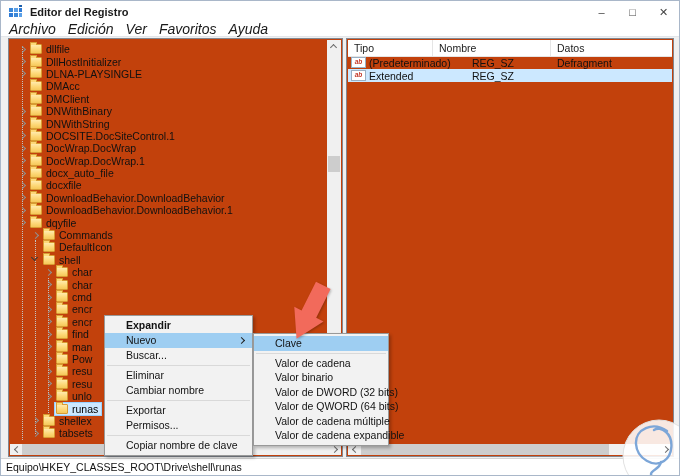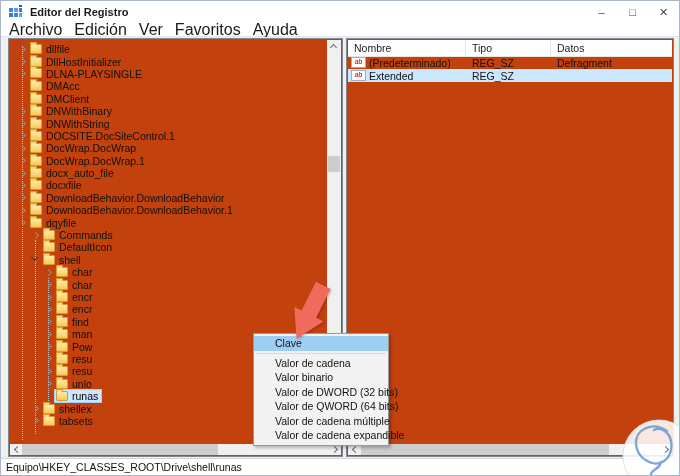--- a/index.html
+++ b/index.html
@@ -8,21 +8,21 @@
 
   
   .titlebar{position:absolute;left:0;top:0;right:0;height:22px;background:#fff;display:flex;align-items:center;padding-left:8px;}
   .app-icon{width:14px;height:14px;flex:none;display:inline-block;}
   .title{font-size:11px;font-weight:700;color:#1a1a1a;margin-left:7px;}
   .caption{position:absolute;right:0;top:0;height:22px;display:flex;}
   .cap-btn{width:31px;height:22px;display:flex;align-items:center;justify-content:center;font-size:11px;color:#444;}
 
   
   .menubar{position:absolute;left:0;top:22px;right:0;height:14px;background:#fff;display:flex;padding-left:2px;border-bottom:1px solid #e3e6ea;box-sizing:border-box;}
-  .menu-item{font-size:16px;color:#1a1a1a;line-height:13px;padding:0 6px;}
+  .menu-item{font-size:14px;color:#1a1a1a;line-height:13px;padding:0 6px;font-style:italic;}
 
   
   .content{position:absolute;left:0;top:36px;right:0;height:421px;background:#f0f0f0;}
   .panel{position:absolute;top:1px;height:419px;background:#c2410c;border:1px solid #828790;box-sizing:border-box;}
   .tree-panel{left:7px;width:335px;}
   .list-panel{left:345px;width:328px;}
 
   
   .tree-body{position:absolute;left:1px;top:1px;right:15px;bottom:12px;overflow:hidden;padding-top:3px;}
   .guide{position:absolute;width:0;border-left:1px dotted #c3c3c3;}
@@ -280,20 +280,28 @@
             <span style="display: flex; align-items: center;">
               <span class="folder"></span>
               <span class="tlabel">char</span>
             </span>
           </div>
           <div class="trow">
             <span class="pad" style="width: 34px;"></span>
             <span class="chev c"></span>
             <span style="display: flex; align-items: center;">
               <span class="folder"></span>
+              <span class="tlabel">cmd</span>
+            </span>
+          </div>
+          <div class="trow">
+            <span class="pad" style="width: 34px;"></span>
+            <span class="chev c"></span>
+            <span style="display: flex; align-items: center;">
+              <span class="folder"></span>
               <span class="tlabel">encr</span>
             </span>
           </div>
           <div class="trow">
             <span class="pad" style="width: 34px;"></span>
             <span class="chev c"></span>
             <span style="display: flex; align-items: center;">
               <span class="folder"></span>
               <span class="tlabel">encr</span>
             </span>
@@ -386,22 +394,22 @@
           </span>
         <div class="hthumb" style="left:12px;width:196px;"></div>
         <span class="harr r" style="right:0;">
             <i></i>
           </span>
       </div>
     </div>
 
     <div class="panel list-panel">
       <div class="list-header">
+        <span class="hcol" style="width:85px;">Tipo</span>
         <span class="hcol" style="width:118px;">Nombre</span>
-        <span class="hcol" style="width:85px;">Tipo</span>
         <span class="hcol" style="flex:1;">Datos</span>
       </div>
       <div class="lrows" id="listrows">
           <div class="lrow">
             <span class="lcol" style="width: 118px; display: flex; align-items: flex-start; padding-left: 0px;">
               <span class="abicon">ab</span>
               <span class="nametext">(Predeterminado)</span>
             </span>
             <span class="lcol" style="width: 85px;">REG_SZ</span>
             <span class="lcol" style="flex: 1 1 0%;">Defragment</span>
@@ -419,20 +427,33 @@
         <span class="harr l" style="left:0;">
             <i></i>
           </span>
         <div class="hthumb" style="left:13px;width:248px;"></div>
         <span class="harr r" style="right:0;z-index:21;">
             <i></i>
           </span>
       </div>
     </div>
 
+    <div class="menu ctx" id="ctxmenu">
+        <div class="mi bold">Expandir</div>
+        <div class="mi hl">Nuevo<span class="subarrow"></span></div>
+        <div class="mi">Buscar...</div>
+        <div class="msep"></div>
+        <div class="mi">Eliminar</div>
+        <div class="mi">Cambiar nombre</div>
+        <div class="msep"></div>
+        <div class="mi">Exportar</div>
+        <div class="mi">Permisos...</div>
+        <div class="msep"></div>
+        <div class="mi">Copiar nombre de clave</div>
+      </div>
 
     <div class="menu sub" id="submenu">
         <div class="mi hl">Clave</div>
         <div class="msep"></div>
         <div class="mi">Valor de cadena</div>
         <div class="mi">Valor binario</div>
         <div class="mi">Valor de DWORD (32 bits)</div>
         <div class="mi">Valor de QWORD (64 bits)</div>
         <div class="mi">Valor de cadena múltiple</div>
         <div class="mi">Valor de cadena expandible</div>

